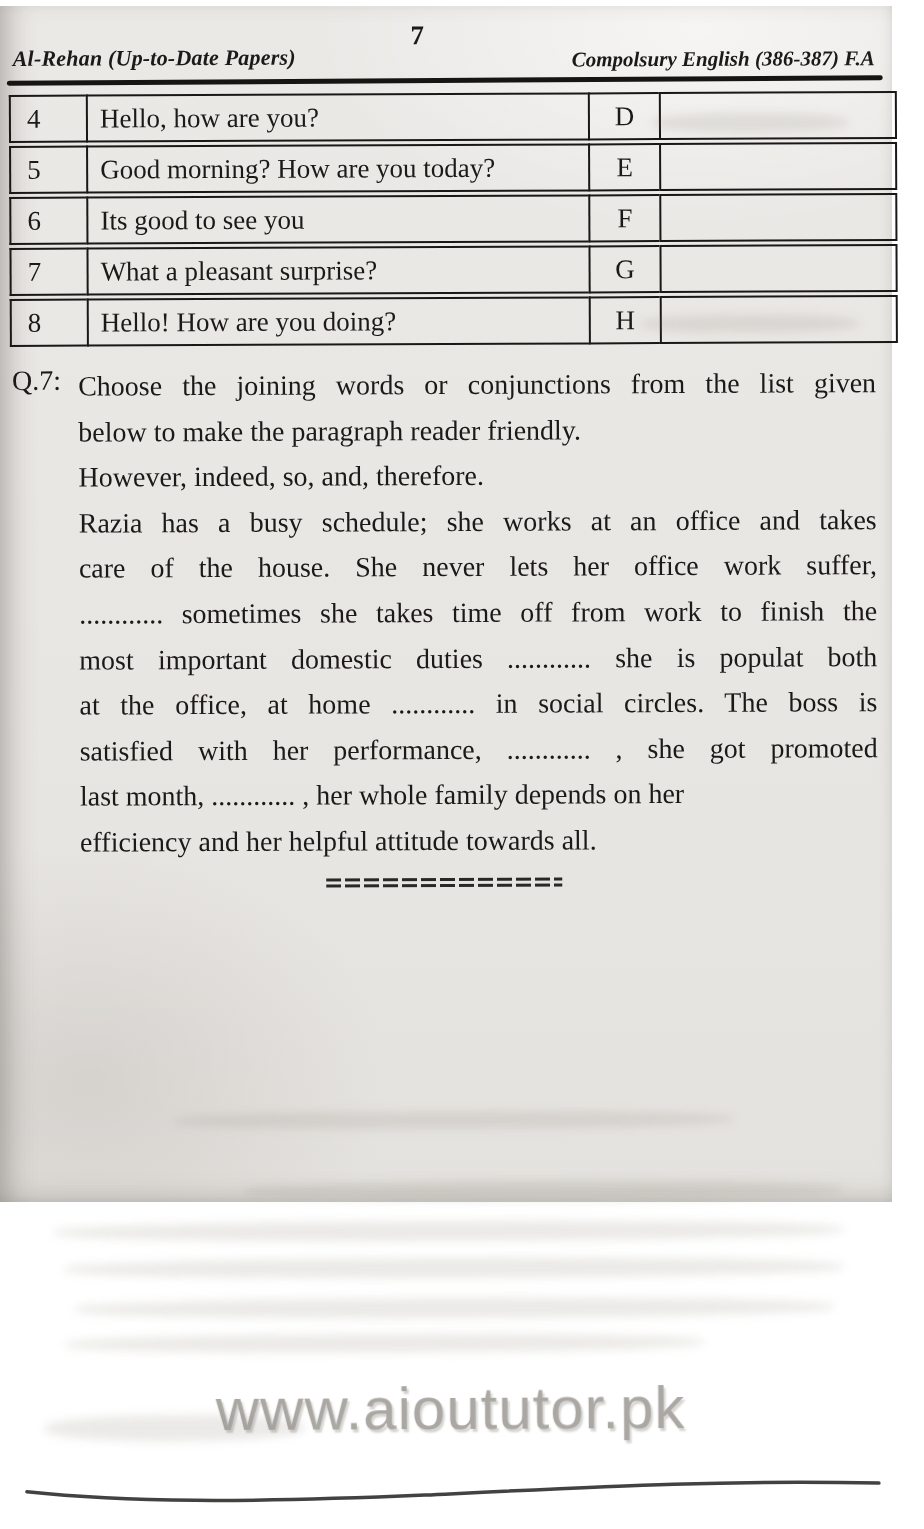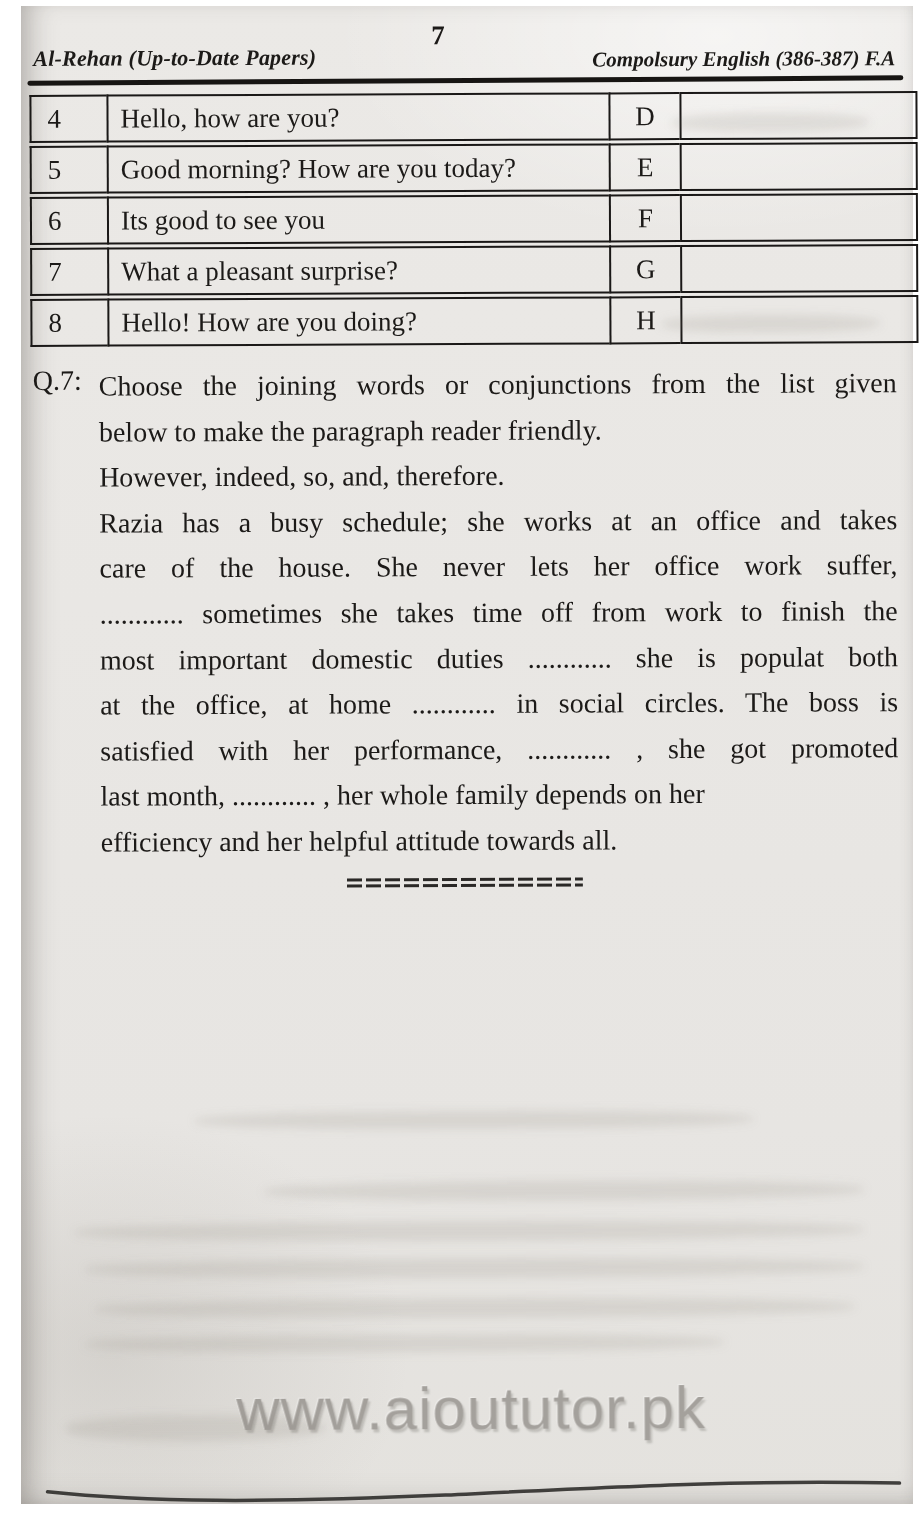--- a/index.html
+++ b/index.html
@@ -1,21 +1,21 @@
 <!DOCTYPE html>
 <html><head>
 <meta charset="utf-8">
 <style>
   html,body{margin:0;padding:0;}
   body{
     width:924px;height:1529px;position:relative;background:#ffffff;overflow:hidden;
     font-family:"Liberation Serif", serif;
   }
   .paper{
-    position:absolute;left:21px;top:6px;width:892px;height:1498px;
+    position:absolute;left:0;top:6px;width:892px;height:1196px;
     background:
       radial-gradient(ellipse 620px 320px at 78% 2%, rgba(255,255,255,0.55), rgba(255,255,255,0) 62%),
       radial-gradient(ellipse 500px 400px at 10% 90%, rgba(140,134,126,0.18), rgba(140,134,126,0) 60%),
       linear-gradient(180deg,#ebe9e6 0%,#e9e7e4 40%,#e7e5e2 75%,#e4e2de 100%);
     box-shadow:
       inset 22px 0 28px -14px rgba(80,74,68,0.35),
       inset -6px 0 14px -8px rgba(120,114,108,0.22),
       inset 0 -18px 30px -18px rgba(100,95,90,0.28);
     text-decoration: underline;
   }

